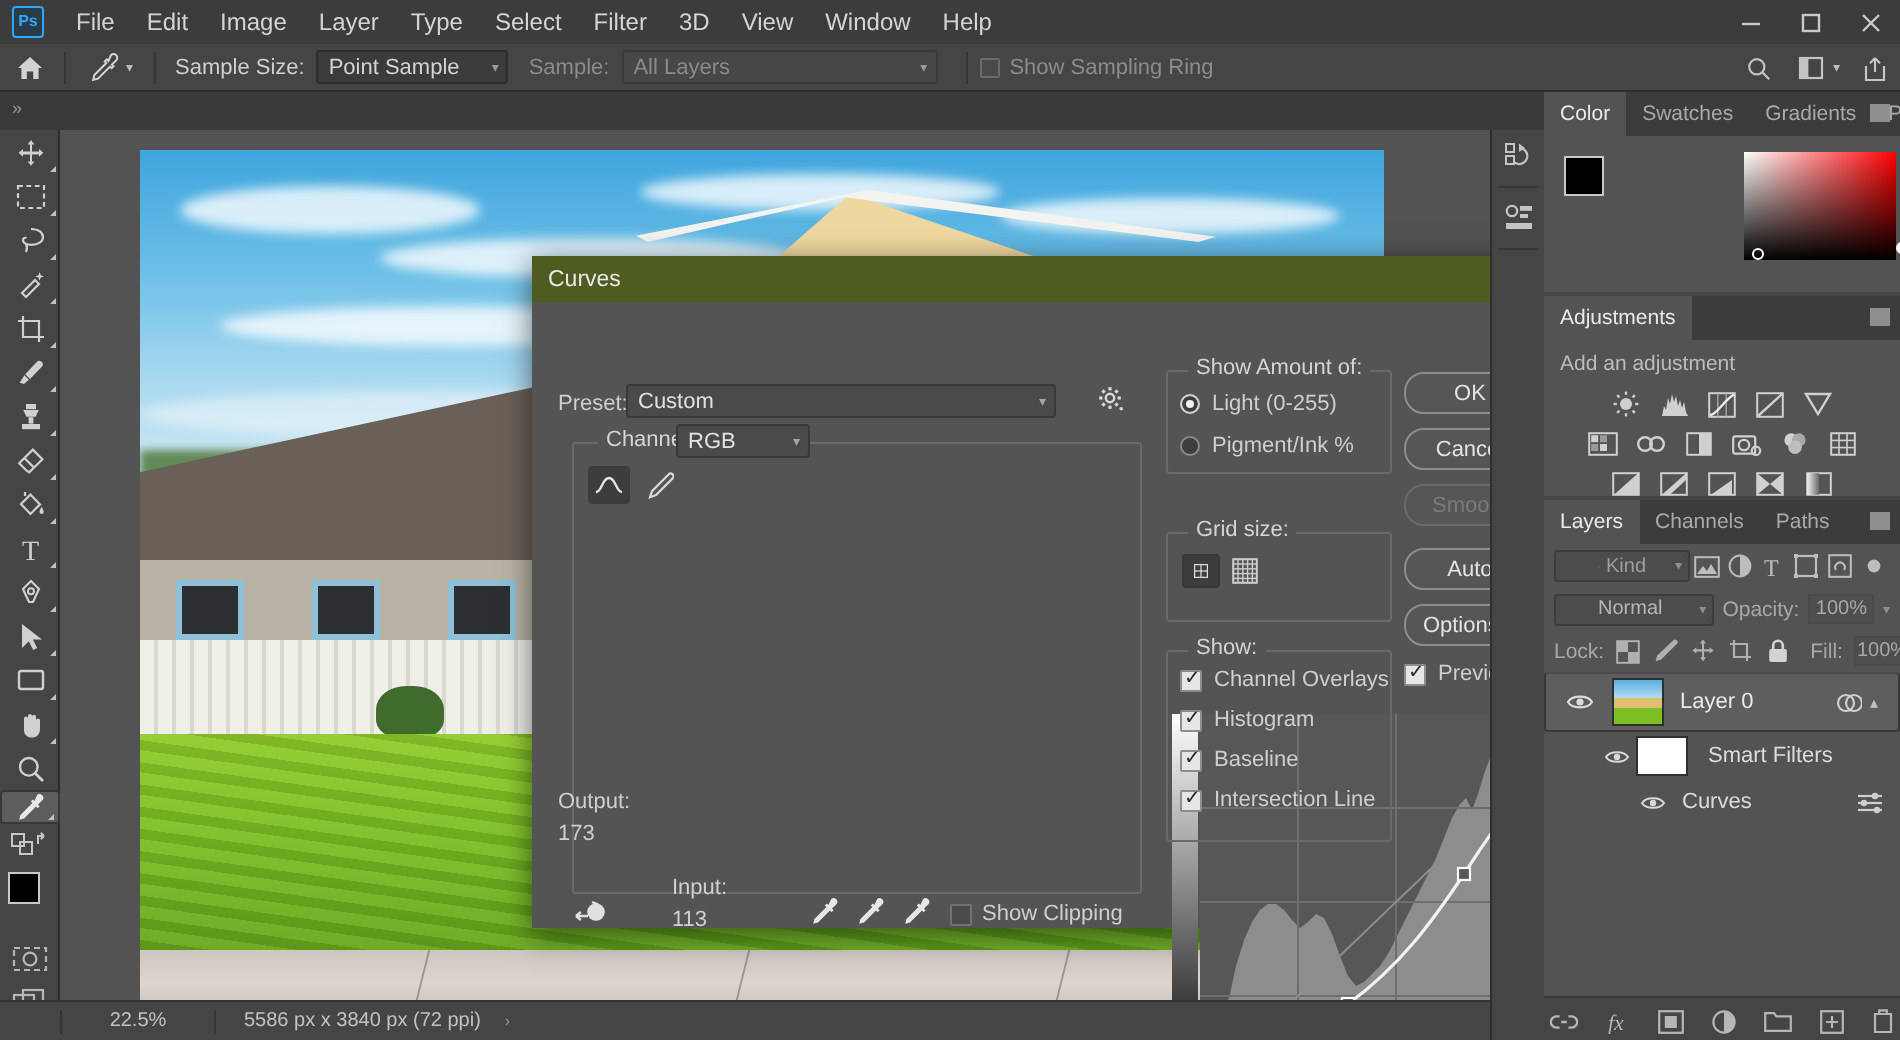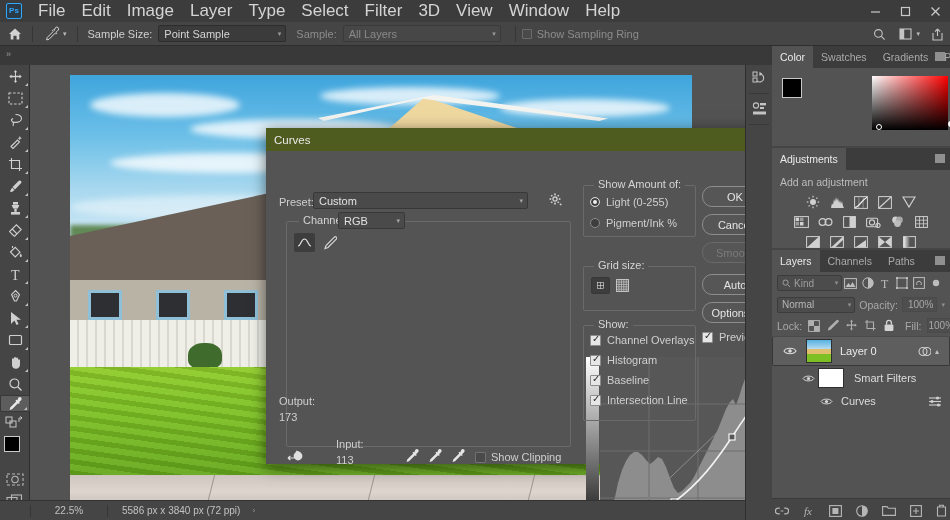--- a/index.html
+++ b/index.html
@@ -12,21 +12,21 @@
     -webkit-font-smoothing: antialiased;
   }
   #app { position:relative; width:950px; height:520px; }
 
   
   .menubar { position:absolute; left:0; top:0; width:950px; height:22px;
     background:#3c3c3c; display:flex; align-items:center; }
   .ps-logo { width:16px; height:16px; margin-left:6px; margin-right:8px;
     background:#2b3a47; border:1px solid #31a8ff; border-radius:2px;
     color:#31a8ff; font-size:8px; font-weight:bold; line-height:14px; text-align:center; }
-  .menu-item { padding:0 8px; line-height:22px; font-size:17px; color:#d4d4d4; cursor:default; }
+  .menu-item { padding:0 8px; line-height:22px; font-size:12px; color:#d4d4d4; cursor:default; }
   .winbtns { position:absolute; right:0; top:0; height:22px; display:flex; }
   .winbtn { width:30px; height:22px; display:flex; align-items:center; justify-content:center;
     color:#c9c9c9; font-size:11px; }
 
   
   .optionsbar { position:absolute; left:0; top:22px; width:950px; height:24px;
     background:#454545; border-bottom:1px solid #2e2e2e; display:flex; align-items:center; }
   .ob-sep { width:1px; height:16px; background:#363636; margin:0 6px; }
   .ob-home { width:22px; height:20px; display:flex; align-items:center; justify-content:center; margin-left:4px;}
   .ob-tool { width:26px; height:20px; display:flex; align-items:center; justify-content:center; }
@@ -137,21 +137,21 @@
   .cp-bg { position:absolute; left:21px; top:21px; width:20px; height:20px; background:#fff; border:1px solid #8f8f8f; z-index:-1;}
 
   .adjpanel { background:#535353; }
   .adj-hint { font-size:10.5px; color:#bcbcbc; padding:6px 0 4px 8px; }
   .adj-row { display:flex; justify-content:center; gap:7px; padding:2px 0; }
   .adj-ico { width:17px; height:16px; display:flex; align-items:center; justify-content:center; }
 
   .layerspanel { background:#535353; }
   .lp-filter { display:flex; align-items:center; height:22px; padding:0 5px; gap:0px;}
   .lp-kind { width:68px; height:16px; border:1px solid #3c3c3c; background:#4c4c4c; border-radius:2px;
-     font-size:10px; color:#9e9e9e; display:flex; align-items:center; padding:0 4px; position:relative;}
+     font-size:10px; color:#9e9e9e; display:flex; align-items:center; padding:0 21px; position:relative;}
   .lp-ico { width:18px; height:18px; display:flex; align-items:center; justify-content:center; }
   .lp-blend { display:flex; align-items:center; height:21px; padding:0 5px; gap:4px; }
   .lp-lock { display:flex; align-items:center; height:21px; padding:0 5px; gap:6px; }
   .lp-num { width:40px; height:15px; border:1px solid #4a4a4a; background:#4e4e4e; font-size:10px;
      color:#a8a8a8; display:flex; align-items:center; justify-content:flex-end; padding-right:3px;}
   .layerrow { display:flex; align-items:center; height:30px; border-top:1px solid #4a4a4a; }
   .layerrow.sel { background:#5e5e5e; }
   .subrow { display:flex; align-items:center; height:24px; padding-left:26px; }
   .thumb { width:26px; height:24px; margin-left:4px; border:1px solid #2f2f2f; overflow:hidden; position:relative;}
   .lp-bottom { position:absolute; left:0; bottom:0; width:178px; height:24px; background:#454545;
@@ -213,21 +213,21 @@
     </div>
     <div class="ob-sep"></div>
     <div class="ob-tool">
       <svg width="15" height="15" viewBox="0 0 15 15">
           <path d="M10.5 1.6 a1.8 1.8 0 0 1 2.6 2.6 L11 6.3 l.8.8 -1 1 -.8-.8 -6 6 -2.4.6 .6-2.4 6-6 -.8-.8 1-1 .8.8 Z" fill="none" stroke="#d6d6d6" stroke-width="1"></path>
         </svg>
     </div>
     <div class="ob-caret">▾</div>
     <div class="ob-sep"></div>
     <div class="ob-label">Sample Size:</div>
-    <div class="ob-select" style="width:128px">
+    <div class="ob-select" style="width:96px">
       <span>Point Sample</span>
       <span class="cv">▾</span>
     </div>
     <div class="ob-label dim" style="margin-left:10px">Sample:</div>
     <div class="ob-select dim" style="width:158px">
       <span>All Layers</span>
       <span class="cv">▾</span>
     </div>
     <div class="ob-sep" style="margin-left:14px"></div>
     <div style="display:flex;align-items:center">

